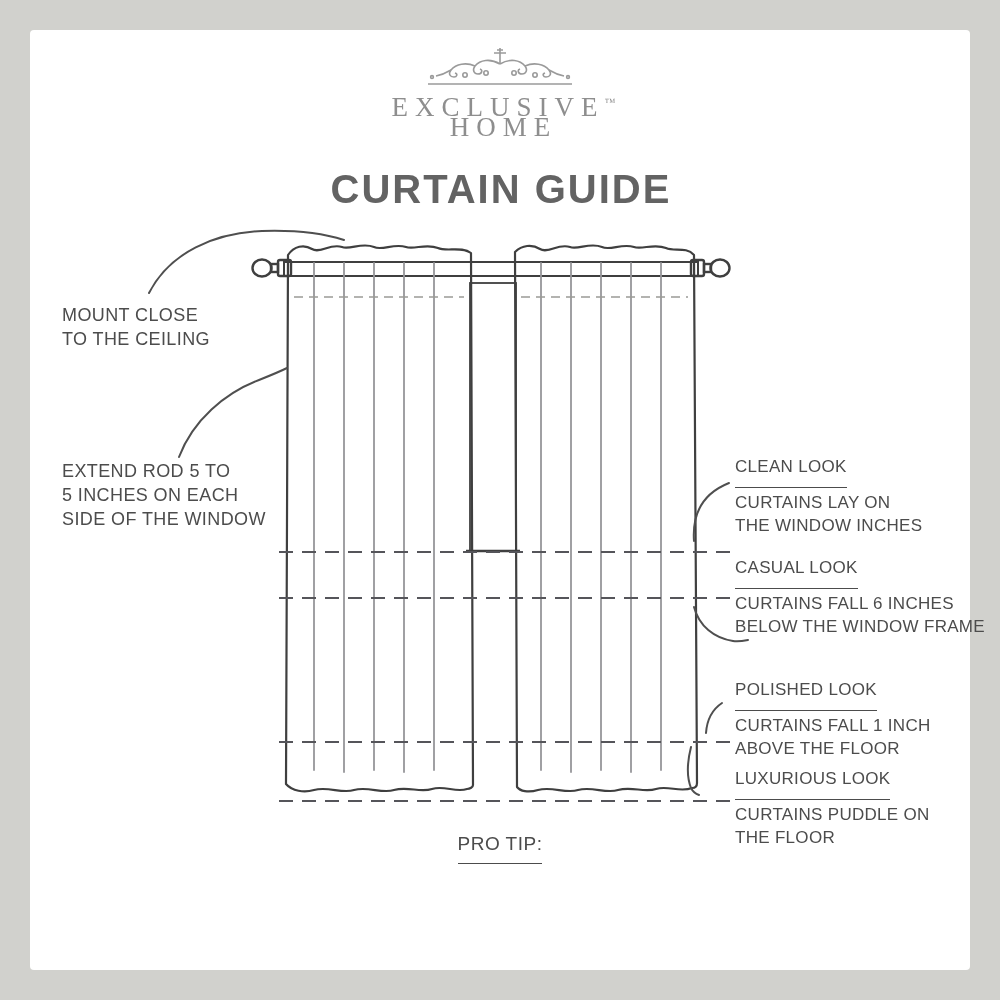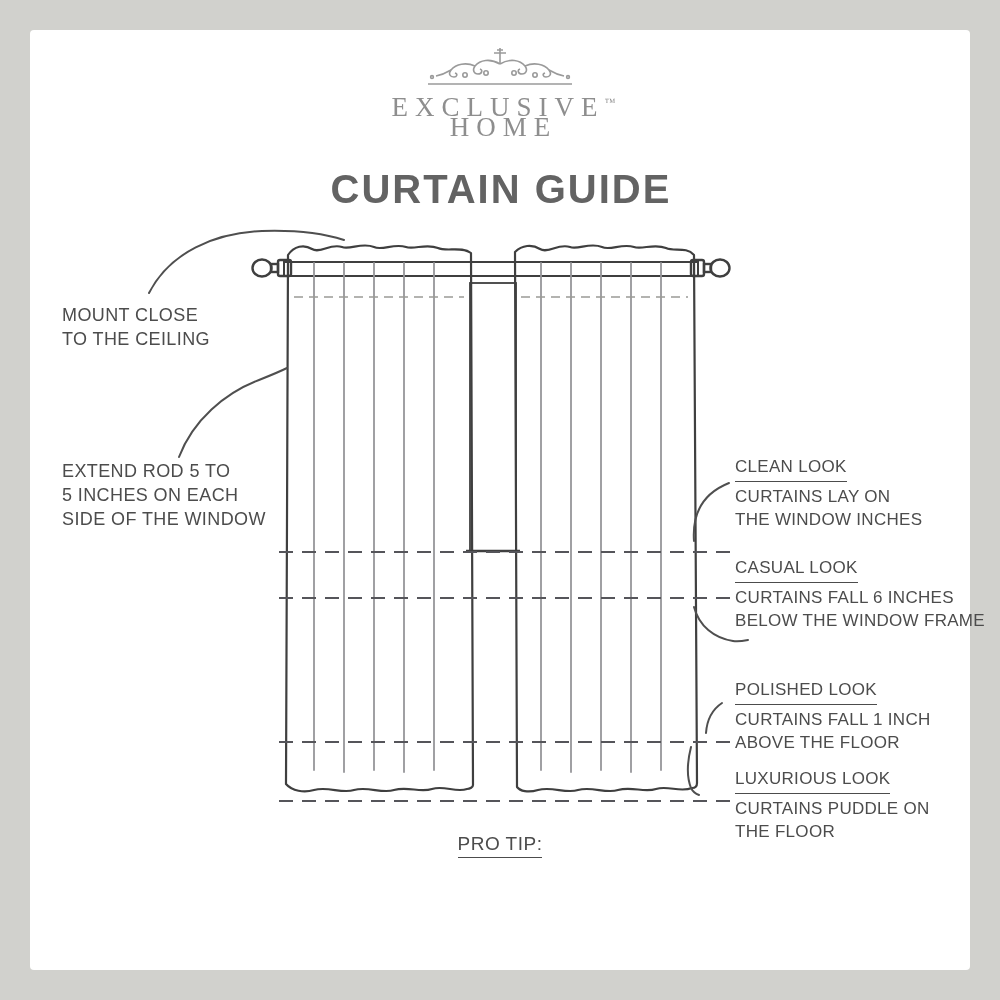--- a/index.html
+++ b/index.html
@@ -18,23 +18,23 @@
   body{font-family:"Liberation Sans",sans-serif;background:#fff;}
   .canvas{position:relative;width:1000px;height:1000px;background:var(--background-frame);overflow:hidden;}
   .card{position:absolute;left:30px;top:30px;width:940px;height:940px;background:var(--card);border-radius:4px;}
   .abs{position:absolute;}
   .centered{left:0;width:1000px;text-align:center;}
   .brand-line{font-family:"Liberation Serif",serif;color:var(--brand-gray);font-size:27px;letter-spacing:7px;text-indent:7px;}
   .brand-tm{font-size:11px;vertical-align:10px;letter-spacing:0;}
   .page-title{font-weight:700;font-size:40px;letter-spacing:2px;text-indent:2px;color:var(--title-gray);}
   .note{color:var(--text-primary);font-size:18px;line-height:24px;letter-spacing:.4px;}
   .look{color:var(--text-primary);font-size:17px;line-height:23.5px;letter-spacing:.3px;}
-  .look-title{display:inline-block;border-bottom:1.6px solid currentColor;padding-bottom:2px;margin-bottom:3px;}
+  .look-title{display:inline-block;border-bottom:1.6px solid currentColor;padding-bottom:8px;margin-bottom:3px;}
   .protip-title{font-size:19px;color:var(--text-primary);letter-spacing:.5px;}
-  .protip-title span{display:inline-block;border-bottom:1.6px solid currentColor;padding-bottom:2px;}
+  .protip-title span{display:inline-block;border-bottom:1.6px solid currentColor;padding-bottom:8px;}
   .protip-body{font-size:19px;line-height:24px;color:var(--text-primary);font-variant:small-caps;letter-spacing:.6px;}
   svg{display:block;}
   .diagram{position:absolute;left:0;top:0;width:1000px;height:1000px;pointer-events:none;}
   .stroke-dark{stroke:var(--line-dark);fill:none;}
   .crest{stroke:#9a9a9a;fill:none;}
 </style>
 </head>
 <body>
 
 <div class="canvas">

